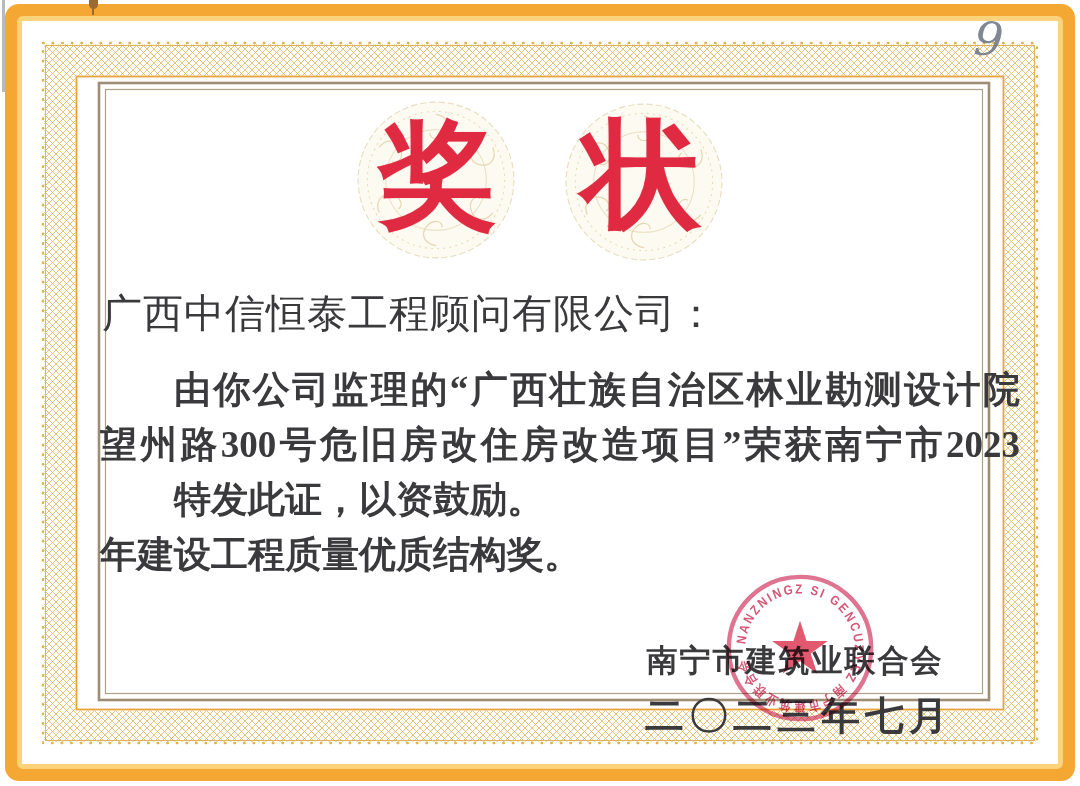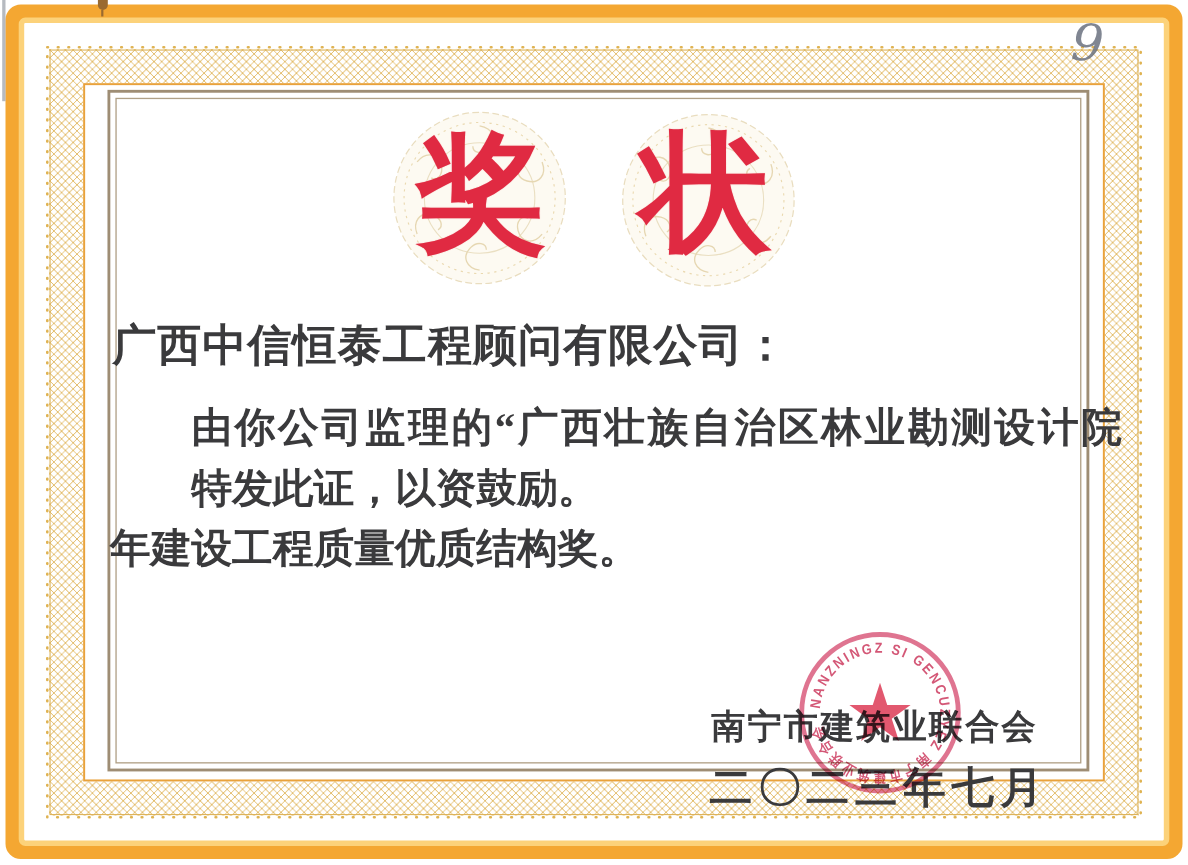--- a/index.html
+++ b/index.html
@@ -17,21 +17,21 @@
   
   .medallion{position:absolute;width:164px;height:164px;z-index:1;}
   .medallion.m1{left:354px;top:98px;}
   .medallion.m2{left:562px;top:100px;}
   
   .title-row{position:absolute;left:0;right:0;top:112px;display:flex;justify-content:center;
     gap:86px;z-index:2;}
   .title-char{font-size:118px;line-height:1.08;font-weight:700;color:#e02a42;
     text-shadow:0 0 1px rgba(224,42,66,.4);}
   
-  .recipient{position:absolute;left:102px;top:286px;font-size:40px;font-weight:700;
+  .recipient{position:absolute;left:102px;top:286px;font-size:40px;font-weight:400;
     color:#3a3a3c;z-index:2;letter-spacing:1px;white-space:nowrap;}
   .body-block{position:absolute;left:100px;top:362px;width:920px;z-index:2;color:#3a3a3c;}
   .body-line{font-size:37px;font-weight:700;line-height:55px;white-space:nowrap;}
   .body-line.justify{text-align:justify;text-align-last:justify;white-space:normal;
     overflow:hidden;height:55px;}
   .body-line.indent{text-indent:2em;}
   
   .sign-block{position:absolute;left:645px;top:640px;width:300px;text-align:center;
     z-index:2;color:#3a3a3c;}
   .issuer{font-size:31px;font-weight:700;letter-spacing:2px;white-space:nowrap;}
@@ -111,20 +111,21 @@
 
   <div class="title-row">
     <span class="title-char">奖</span>
     <span class="title-char">状</span>
   </div>
 
   <div class="recipient">广西中信恒泰工程顾问有限公司：</div>
 
   <div class="body-block">
     <div class="body-line justify indent">由你公司监理的“广西壮族自治区林业勘测设计院</div>
+    <div class="body-line justify">望州路300号危旧房改住房改造项目”荣获南宁市2023</div>
     <div class="body-line indent">特发此证，以资鼓励。</div>
     <div class="body-line">年建设工程质量优质结构奖。</div>
   </div>
 
   <div class="sign-block">
     <div class="issuer">南宁市建筑业联合会</div>
     <div class="date">二〇二三年七月</div>
   </div>
 
   <svg class="seal" viewBox="0 0 160 160">

